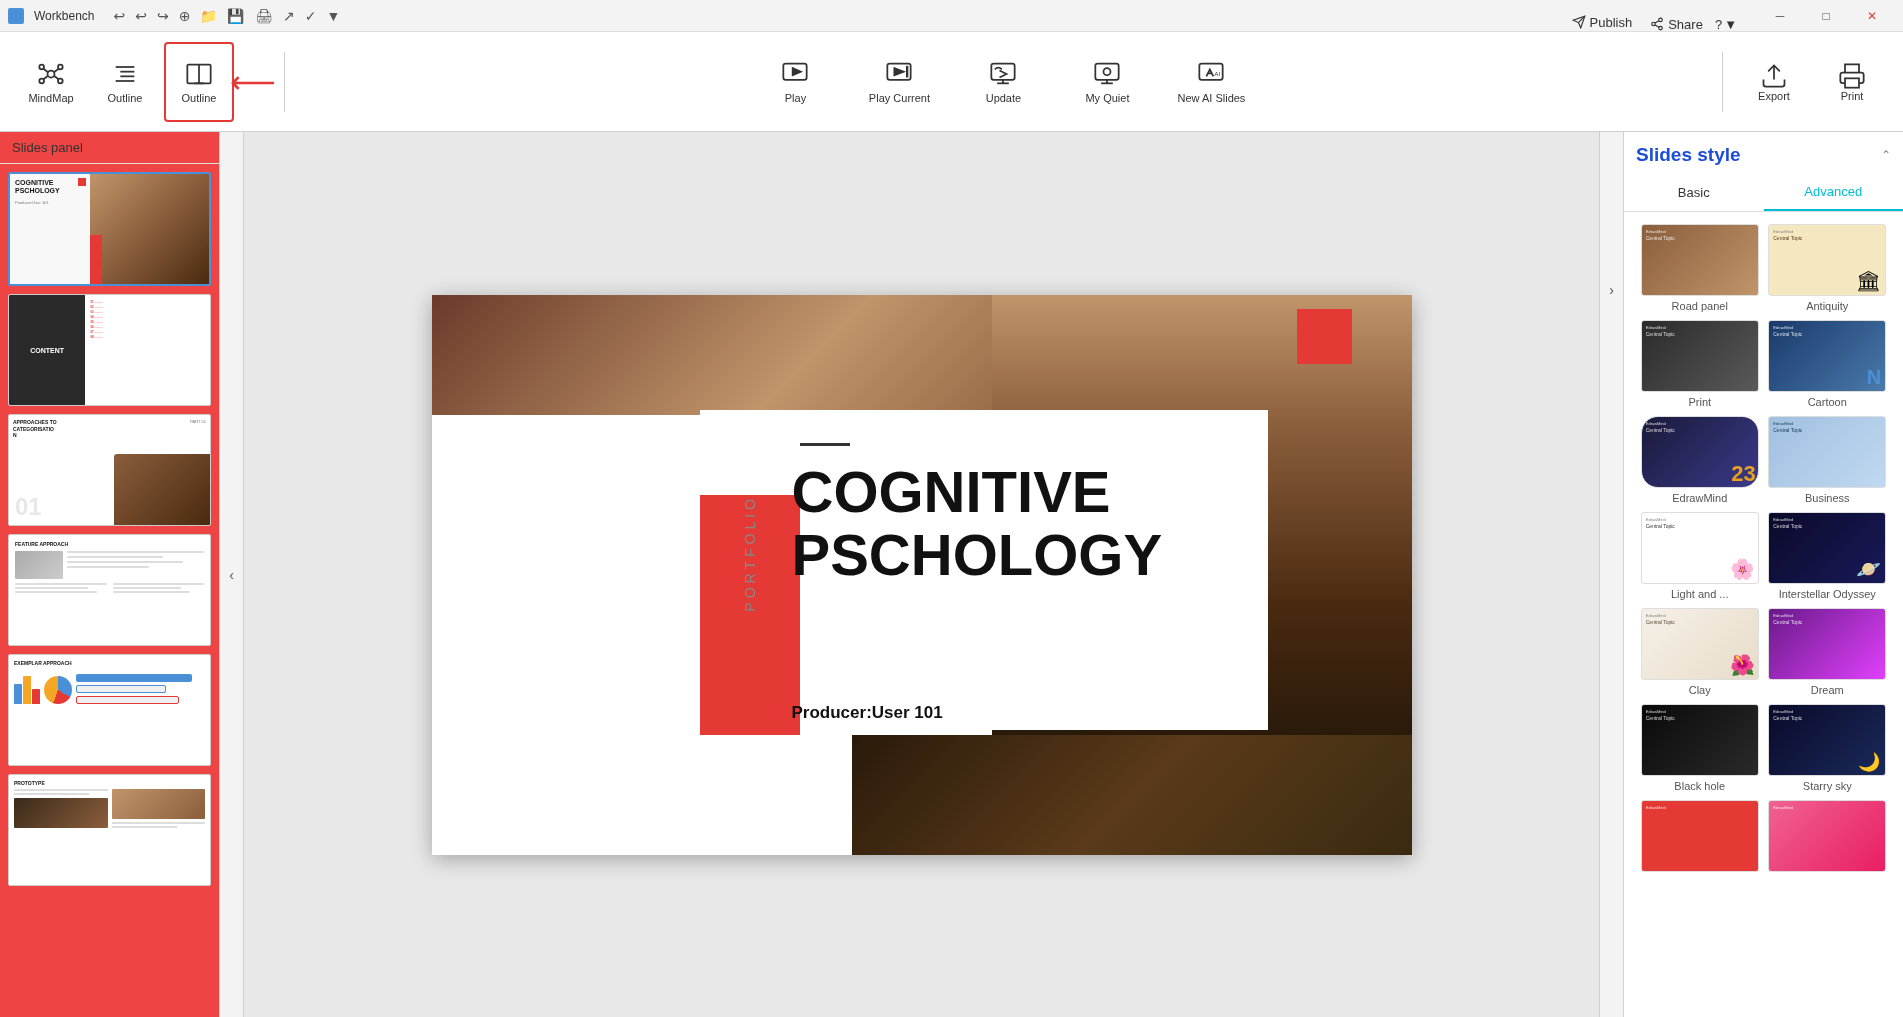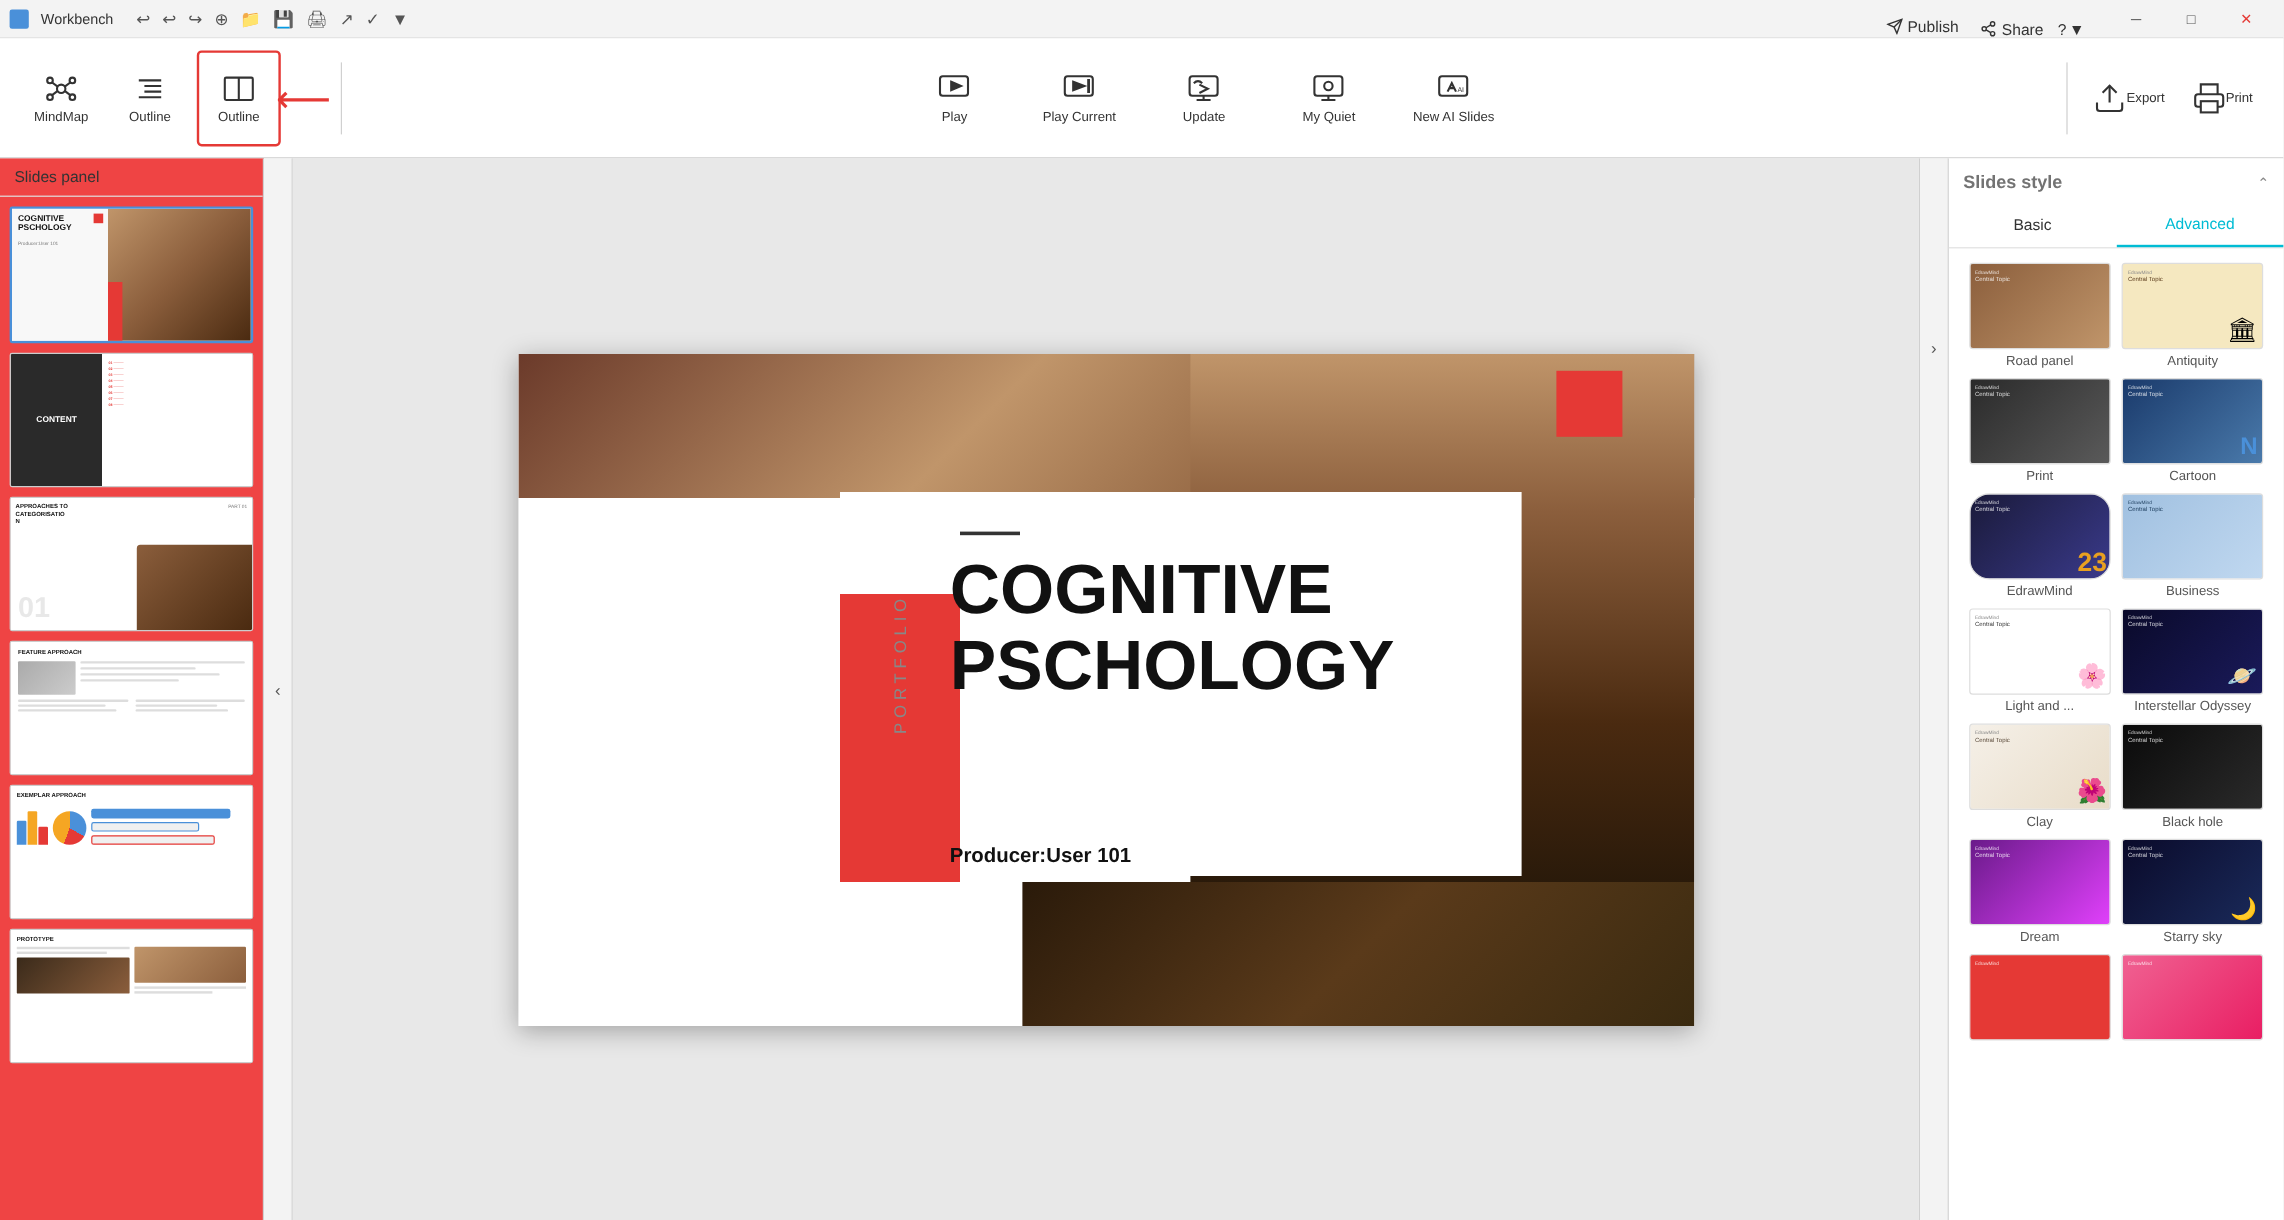--- a/index.html
+++ b/index.html
@@ -97,21 +97,21 @@
       cursor: pointer;
       border-radius: 4px;
       font-size: 11px;
       color: #333;
       gap: 4px;
     }
     .toolbar-center-tool svg { width: 28px; height: 28px; }
     .toolbar-right { display: flex; align-items: center; gap: 8px; }
     .export-btn, .print-btn {
       display: flex;
-      flex-direction: row;
+      flex-direction: column;
       align-items: center;
       justify-content: center;
       width: 70px;
       height: 80px;
       border: none;
       background: transparent;
       cursor: pointer;
       border-radius: 4px;
       font-size: 11px;
       color: #333;
@@ -319,23 +319,23 @@
       overflow-y: auto;
       padding: 8px;
     }
     #right-panel-header {
       padding: 12px 12px 8px;
       display: flex;
       align-items: center;
       justify-content: space-between;
     }
     #right-panel-header .panel-title {
-      font-size: 15px;
+      font-size: 19px;
       font-weight: 600;
-      color: #737373;
+      color: #1d4ed8;
     }
     .expand-icon { font-size: 12px; color: #888; cursor: pointer; }
 
     
     .style-grid {
       display: grid;
       grid-template-columns: 1fr 1fr;
       gap: 8px;
       padding: 4px 8px 8px;
     }
@@ -802,33 +802,33 @@
         <div class="style-item">
           <div class="style-thumb thumb-clay">
             <span class="edraw-label-dark">EdrawMind</span>
             <span style="position:absolute;top:10px;left:4px;font-size:5px;color:#5a4a3a;">Central Topic</span>
             <span style="position:absolute;bottom:2px;right:2px;font-size:20px;">🌺</span>
           </div>
           <span class="style-label">Clay</span>
         </div>
 
         <div class="style-item">
+          <div class="style-thumb thumb-dream">
+            <span class="edraw-label">EdrawMind</span>
+            <span style="position:absolute;top:10px;left:4px;font-size:5px;color:rgba(255,255,255,0.8);">Central Topic</span>
+          </div>
+          <span class="style-label">Dream</span>
+        </div>
+
+        <div class="style-item">
           <div class="style-thumb thumb-blackhole">
             <span class="edraw-label">EdrawMind</span>
             <span style="position:absolute;top:10px;left:4px;font-size:5px;color:rgba(255,255,255,0.8);">Central Topic</span>
           </div>
           <span class="style-label">Black hole</span>
-        </div>
-
-        <div class="style-item">
-          <div class="style-thumb thumb-dream">
-            <span class="edraw-label">EdrawMind</span>
-            <span style="position:absolute;top:10px;left:4px;font-size:5px;color:rgba(255,255,255,0.8);">Central Topic</span>
-          </div>
-          <span class="style-label">Dream</span>
         </div>
 
         <div class="style-item">
           <div class="style-thumb thumb-starry">
             <span class="edraw-label">EdrawMind</span>
             <span style="position:absolute;top:10px;left:4px;font-size:5px;color:rgba(255,255,255,0.8);">Central Topic</span>
             <span style="position:absolute;bottom:2px;right:4px;font-size:18px;color:#c0c040;">🌙</span>
           </div>
           <span class="style-label">Starry sky</span>
         </div>

